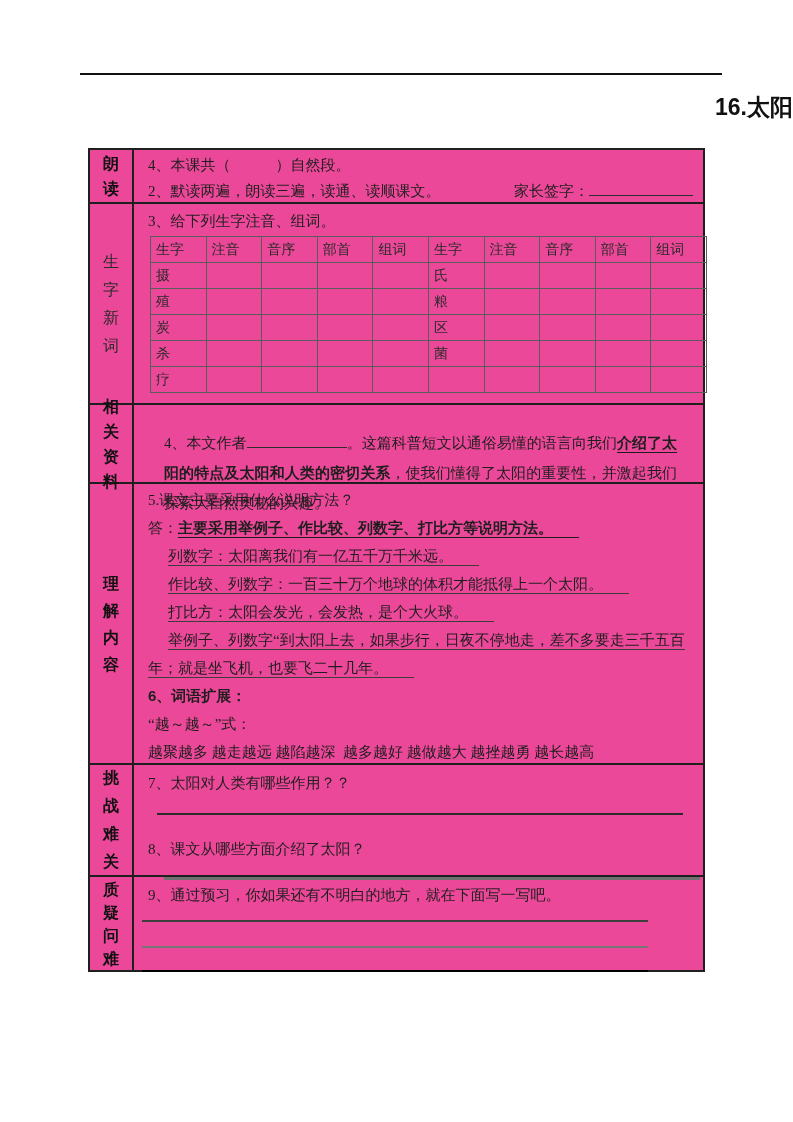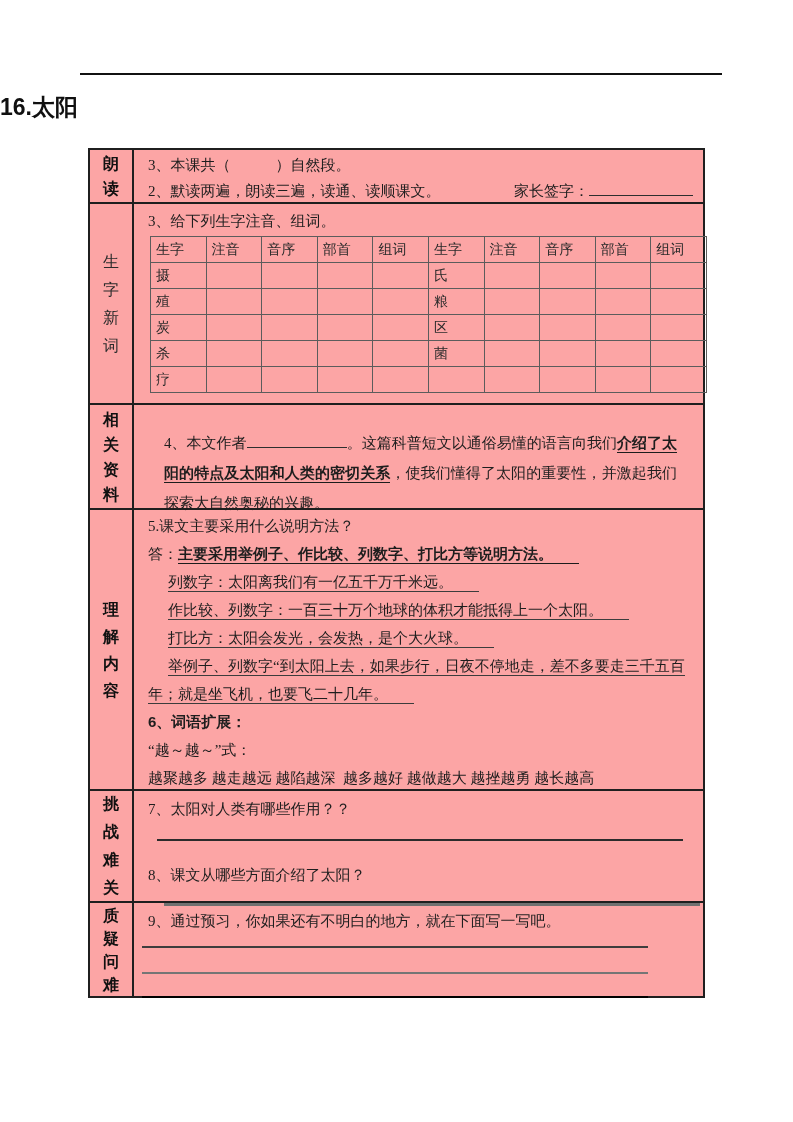--- a/index.html
+++ b/index.html
@@ -4,41 +4,41 @@
 <style>
   html,body{margin:0;padding:0;}
   body{
     width:793px;height:1122px;background:#ffffff;position:relative;
     font-family:"Liberation Serif","DejaVu Serif",serif;
     color:#1e1e1e;overflow:hidden;
   }
   .top-rule{position:absolute;left:80px;top:73px;width:642px;height:2px;background:#111;}
   .title{
     position:absolute;left:0;top:92px;width:793px;margin:0;
-    text-align:left;font-size:23px;font-weight:bold;color:#101010;
+    text-align:right;font-size:23px;font-weight:bold;color:#101010;
     font-family:"Liberation Sans","DejaVu Sans",sans-serif;
   }
   .sheet{
     position:absolute;left:88px;top:148px;width:617px;
-    border:2px solid #1f1f1f;box-sizing:border-box;background:#fca5a5;
+    border:2px solid #1f1f1f;box-sizing:border-box;background:#ec4899;
   }
   .row{display:flex;box-sizing:border-box;}
   .row + .row{border-top:2px solid #1f1f1f;}
   .label{
     width:44px;flex:0 0 44px;border-right:2px solid #1f1f1f;box-sizing:border-box;
     display:flex;align-items:center;justify-content:center;
     font-size:16px;font-weight:bold;color:#111;
     font-family:"Liberation Sans","DejaVu Sans",sans-serif;
   }
   .label.regular{font-weight:normal;font-family:"Liberation Serif","DejaVu Serif",serif;color:#2b2b2b;}
   .vtext{display:block;width:1.1em;word-break:break-all;text-align:center;}
   .content{flex:1;box-sizing:border-box;padding:2px 10px 0 14px;font-size:15px;}
 
   
-  .r1{height:52px;} .r2{height:201px;} .r3{height:105px;}
+  .r1{height:52px;} .r2{height:201px;} .r3{height:79px;}
   .r4{height:281px;} .r5{height:112px;} .r6{height:95px;}
 
   .line{line-height:26px;white-space:nowrap;}
   .flexline{display:flex;justify-content:space-between;align-items:flex-end;line-height:26px;}
   .blank{display:inline-block;border-bottom:1.5px solid #2e2e2e;height:15px;vertical-align:baseline;}
 
   
   .zi-wrap{margin-top:2px;}
   .zi-table{
     border-collapse:collapse;table-layout:fixed;width:557px;margin-left:2px;
@@ -80,21 +80,21 @@
 
   <h1 class="title">16.太阳</h1>
 
   <div class="sheet">
 
     <div class="row r1">
       <div class="label">
         <span class="vtext" style="line-height:25px">朗读</span>
       </div>
       <div class="content">
-        <div class="line">3、本课共（　　　）自然段。</div>
+        <div class="line">4、本课共（　　　）自然段。</div>
         <div class="flexline">
           <span>2、默读两遍，朗读三遍，读通、读顺课文。</span>
           <span style="white-space:nowrap;">
             <span>家长签字：</span><span class="blank" style="width:104px"></span>
           </span>
         </div>
       </div>
     </div>
 
     <div class="row r2">

